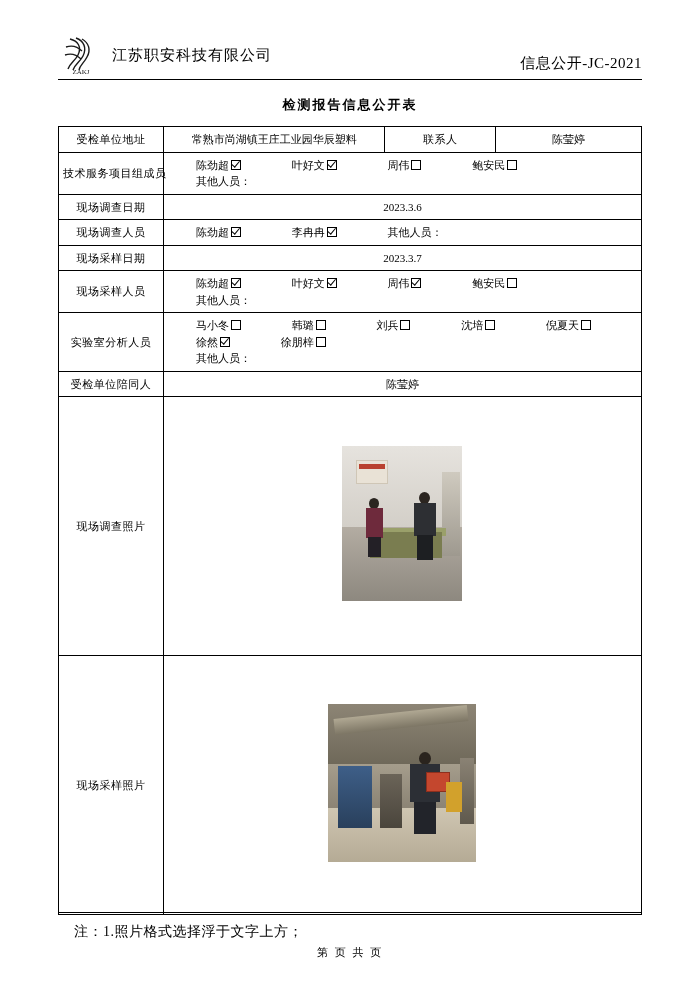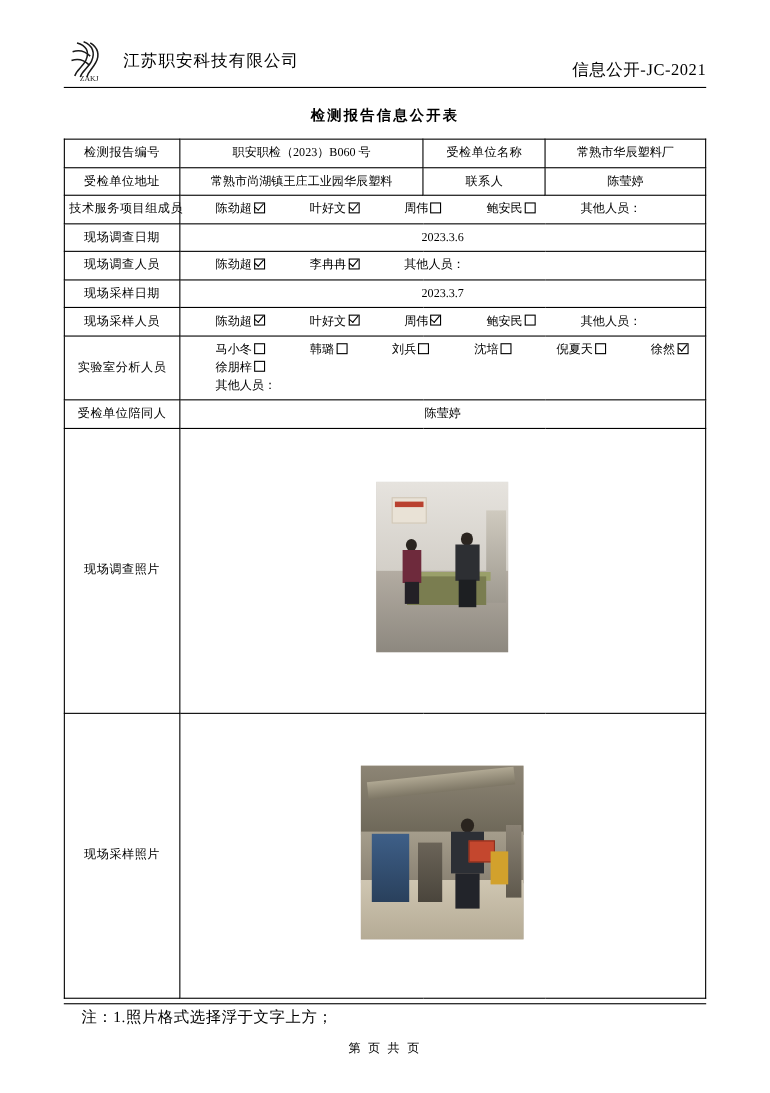--- a/index.html
+++ b/index.html
@@ -98,21 +98,21 @@
     content: "";
     position: absolute;
     left: 1px;
     top: -2px;
     width: 4px;
     height: 7px;
     border-right: 1.2px solid #000;
     border-bottom: 1.2px solid #000;
     transform: rotate(40deg);
   }
-  .name-item { white-space: nowrap; margin-right: 10px; display:inline-block;padding-left:28px; }
+  .name-item { white-space: nowrap; margin-right: 20px; display:inline-block;padding-left:28px; }
 
   .photo-cell {
     height: 250px;
     text-align: center;
     vertical-align: middle;
   }
   .photo-box {
     display: inline-block;
     position: relative;
   }
@@ -268,26 +268,20 @@
   <div class="title">检测报告信息公开表</div>
 
   <table class="info">
     <colgroup>
       <col style="width:18%">
       <col style="width:38%">
       <col style="width:19%">
       <col style="width:25%">
     </colgroup>
     <tbody>
-      <tr>
-        <td class="lbl">检测报告编号</td>
-        <td class="val-center">职安职检（2023）B060 号</td>
-        <td class="lbl">受检单位名称</td>
-        <td class="val-center">常熟市华辰塑料厂</td>
-      </tr>
       <tr>
         <td class="lbl">受检单位地址</td>
         <td class="val-center">常熟市尚湖镇王庄工业园华辰塑料</td>
         <td class="lbl">联系人</td>
         <td class="val-center">陈莹婷</td>
       </tr>
       <tr>
         <td class="lbl">技术服务项目组成员</td>
         <td class="val-left" colspan="3">
           <span class="name-item"><span>陈劲超</span><span class="cb checked"></span></span>

